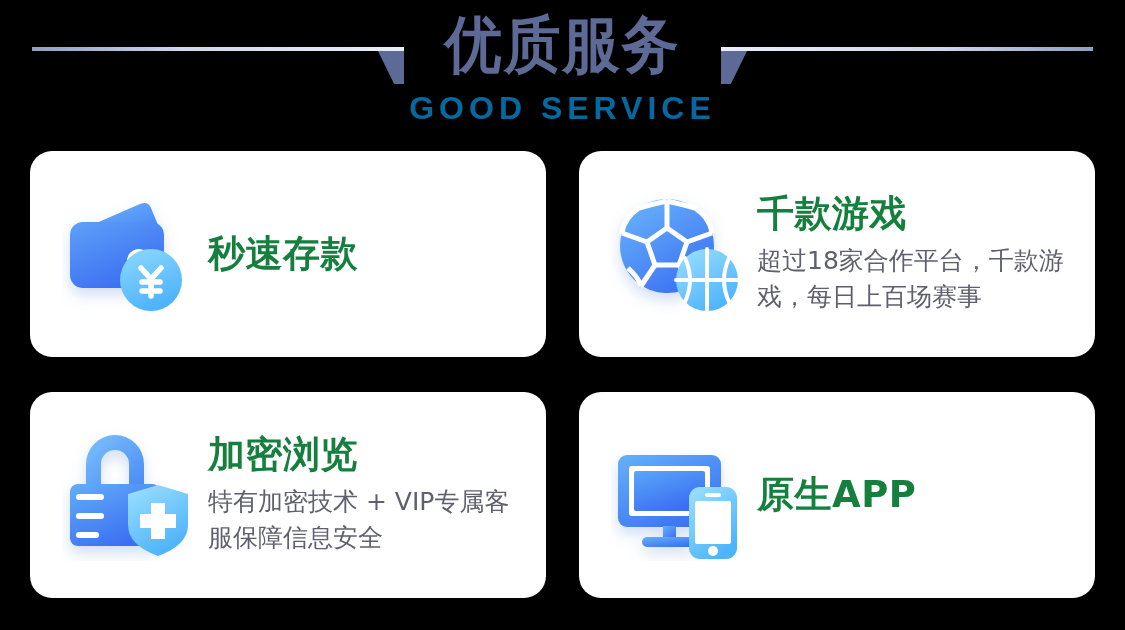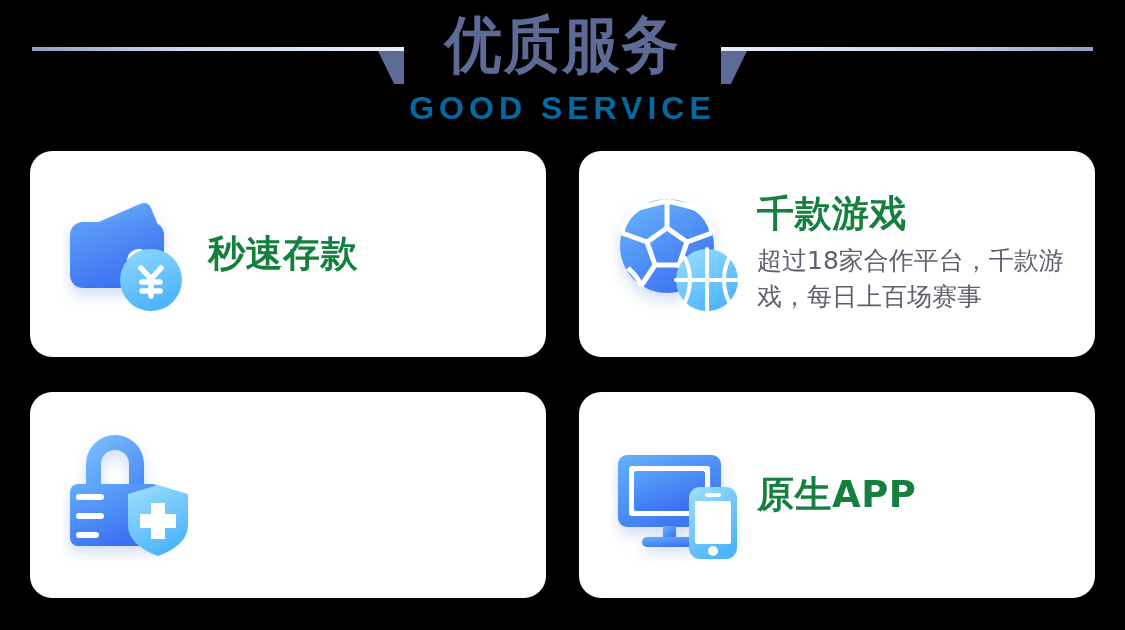--- a/index.html
+++ b/index.html
@@ -279,20 +279,24 @@
           <g stroke="#ffffff" stroke-width="6" stroke-linecap="round">
             <path d="M17 68 L39 68"></path>
             <path d="M17 87 L39 87"></path>
             <path d="M17 106 L34 106"></path>
           </g>
         </g>
         <path d="M96 56 L126 65 L126 96 Q126 116 96 127 Q66 116 66 96 L66 65 Z" fill="url(#lsh2)"></path>
         <path d="M89 74 L103 74 L103 85 L114 85 L114 99 L103 99 L103 110 L89 110 L89 99 L78 99 L78 85 L89 85 Z" fill="#ffffff"></path>
       </svg>
     </div>
+    <div class="card-text">
+      <div class="card-title">加密浏览</div>
+      <div class="card-desc">特有加密技术 + VIP专属客服保障信息安全</div>
+    </div>
   </div>
 
   <div class="card card-4">
     <div class="card-icon">
       <svg class="icon-svg" viewBox="0 0 132 132">
         <defs>
           <linearGradient id="mg" x1="0.1" y1="0" x2="0.8" y2="1">
             <stop offset="0%" stop-color="#62aef9"></stop>
             <stop offset="100%" stop-color="#3a6ef2"></stop>
           </linearGradient>

